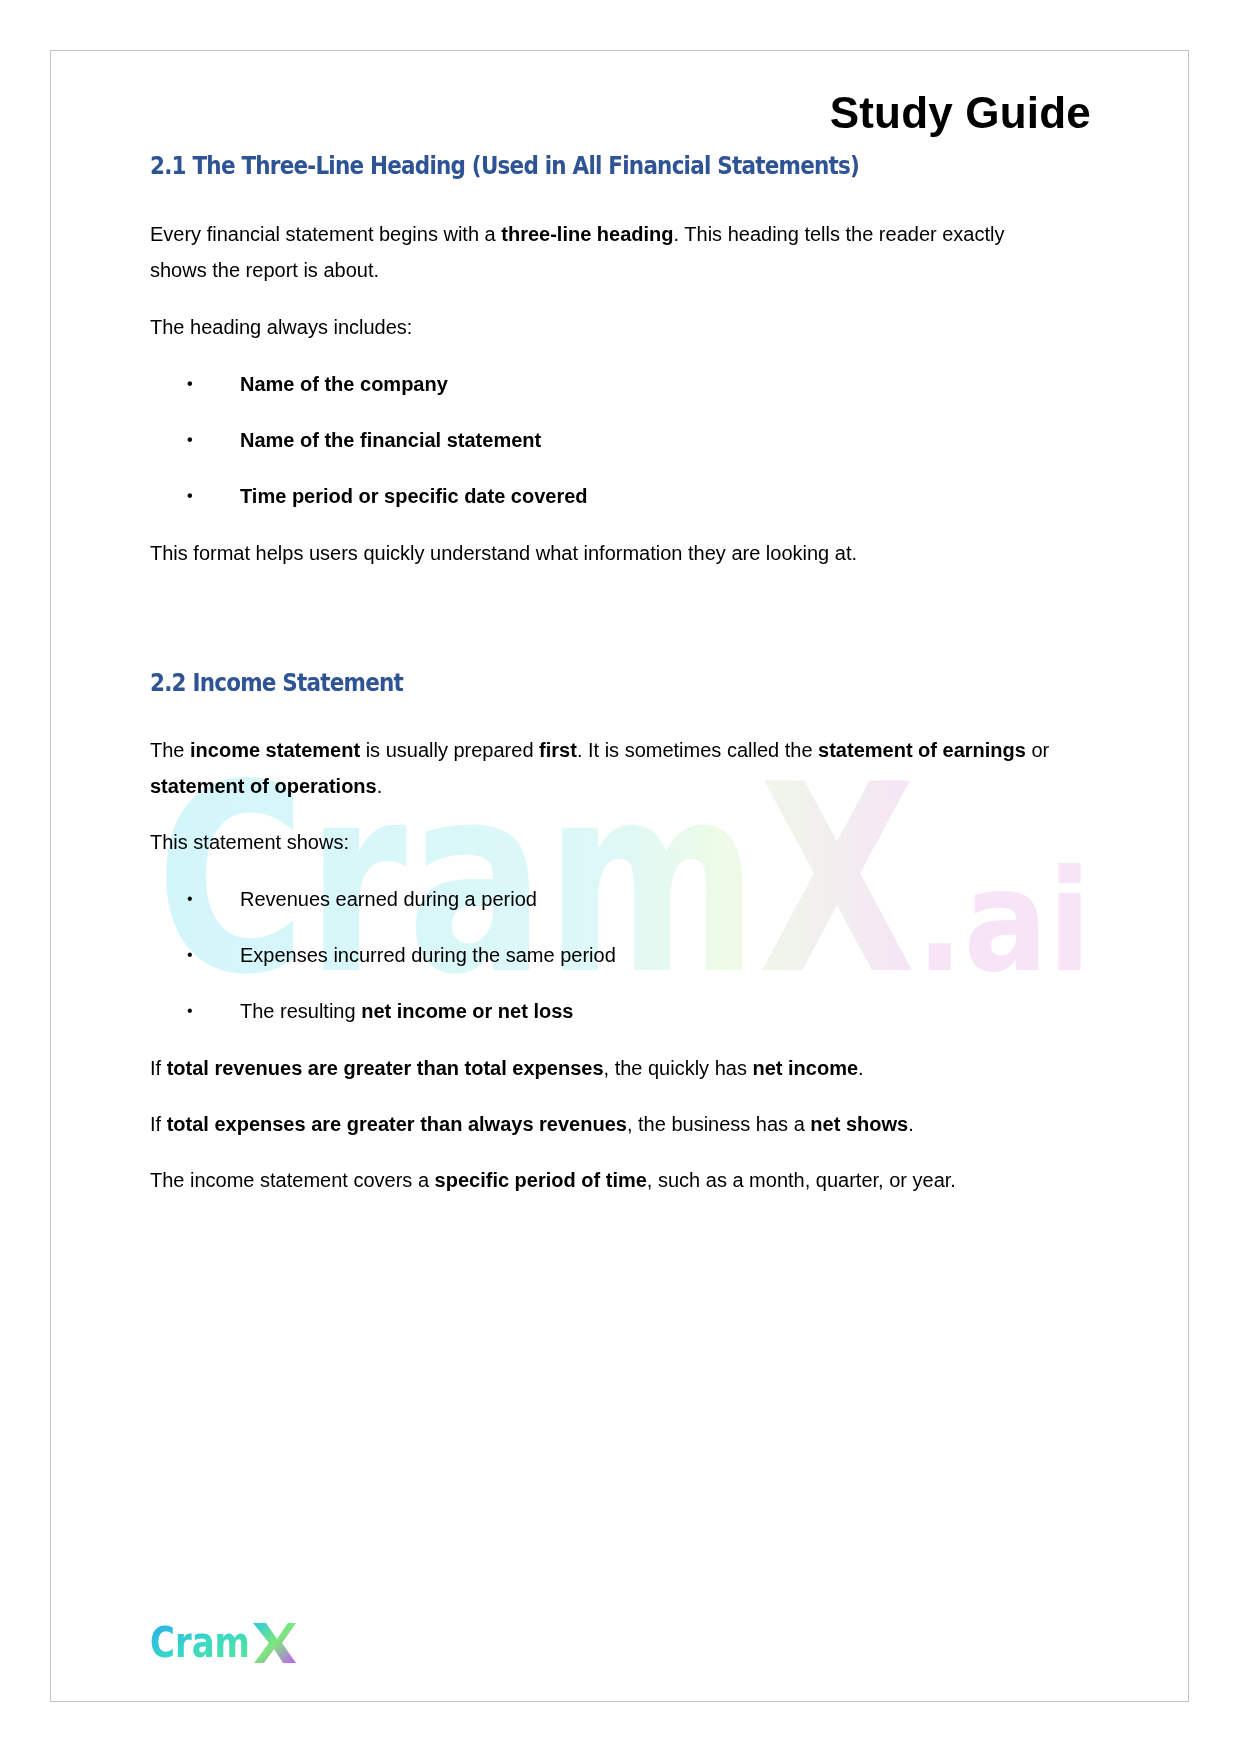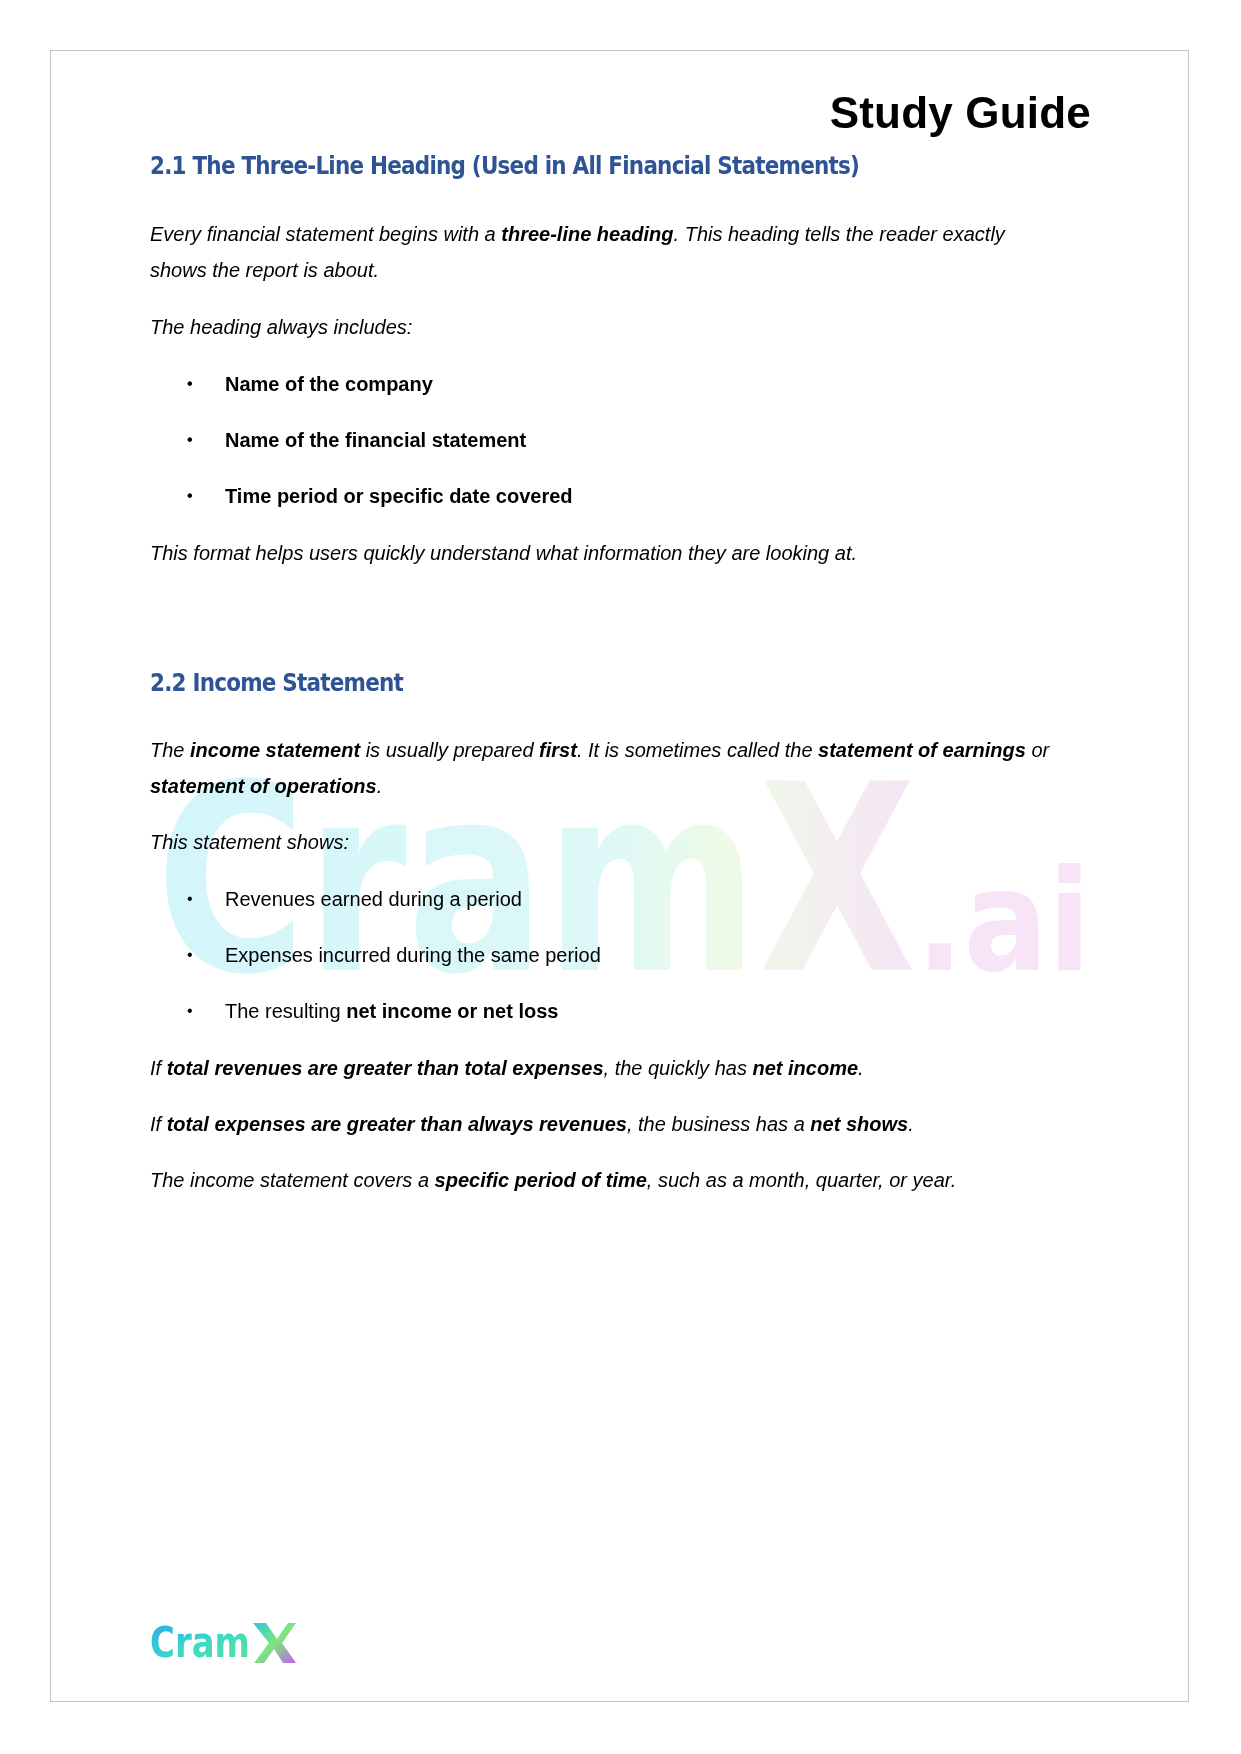--- a/index.html
+++ b/index.html
@@ -5,25 +5,25 @@
   html, body { margin: 0; padding: 0; background: #ffffff; }
   body { width: 1241px; height: 1754px; position: relative; overflow: hidden;
          font-family: "Liberation Sans", "DejaVu Sans", sans-serif; color: #000; }
   .page-frame { position: absolute; left: 50px; top: 50px; width: 1139px; height: 1652px;
                 border: 1px solid #c4c4c4; box-sizing: border-box; background: #fff; }
   .header-title { position: absolute; right: 150px; top: 88px; font-size: 44px; font-weight: bold;
                   letter-spacing: 0.2px; white-space: nowrap; }
   .section-heading { position: absolute; left: 150px; font-family: "DejaVu Sans", sans-serif;
                      font-size: 25px; font-weight: bold; color: #2f5496; white-space: nowrap;
                      letter-spacing: -0.9px; transform: scaleX(0.86); transform-origin: left center; }
-  .para { position: absolute; left: 150px; width: 950px; font-size: 20px; line-height: 36px; white-space: nowrap; font-style: italic; }
+  .para { position: absolute; left: 150px; width: 950px; font-size: 20px; line-height: 36px; white-space: nowrap; }
   .para b { font-weight: bold; }
   .bullet-row { position: absolute; left: 150px; font-size: 20px; line-height: 24px; white-space: nowrap; }
   .bullet-dot { position: absolute; left: 37px; top: 0; font-size: 16px; }
-  .bullet-text { position: absolute; left: 75px; top: 0; }
+  .bullet-text { position: absolute; left: 90px; top: 0; }
   .bold-item { font-weight: bold; }
 
   .watermark { position: absolute; left: 150px; top: 770px; width: 940px; height: 220px; pointer-events: none; margin-left: 6px; }
   .watermark svg { width: 100%; height: 100%; }
 
   .footer-logo { position: absolute; left: 150px; top: 1615px; width: 146px; height: 52px; }
   .footer-logo svg { width: 100%; height: 100%; }
 </style>
 </head>
 <body>

